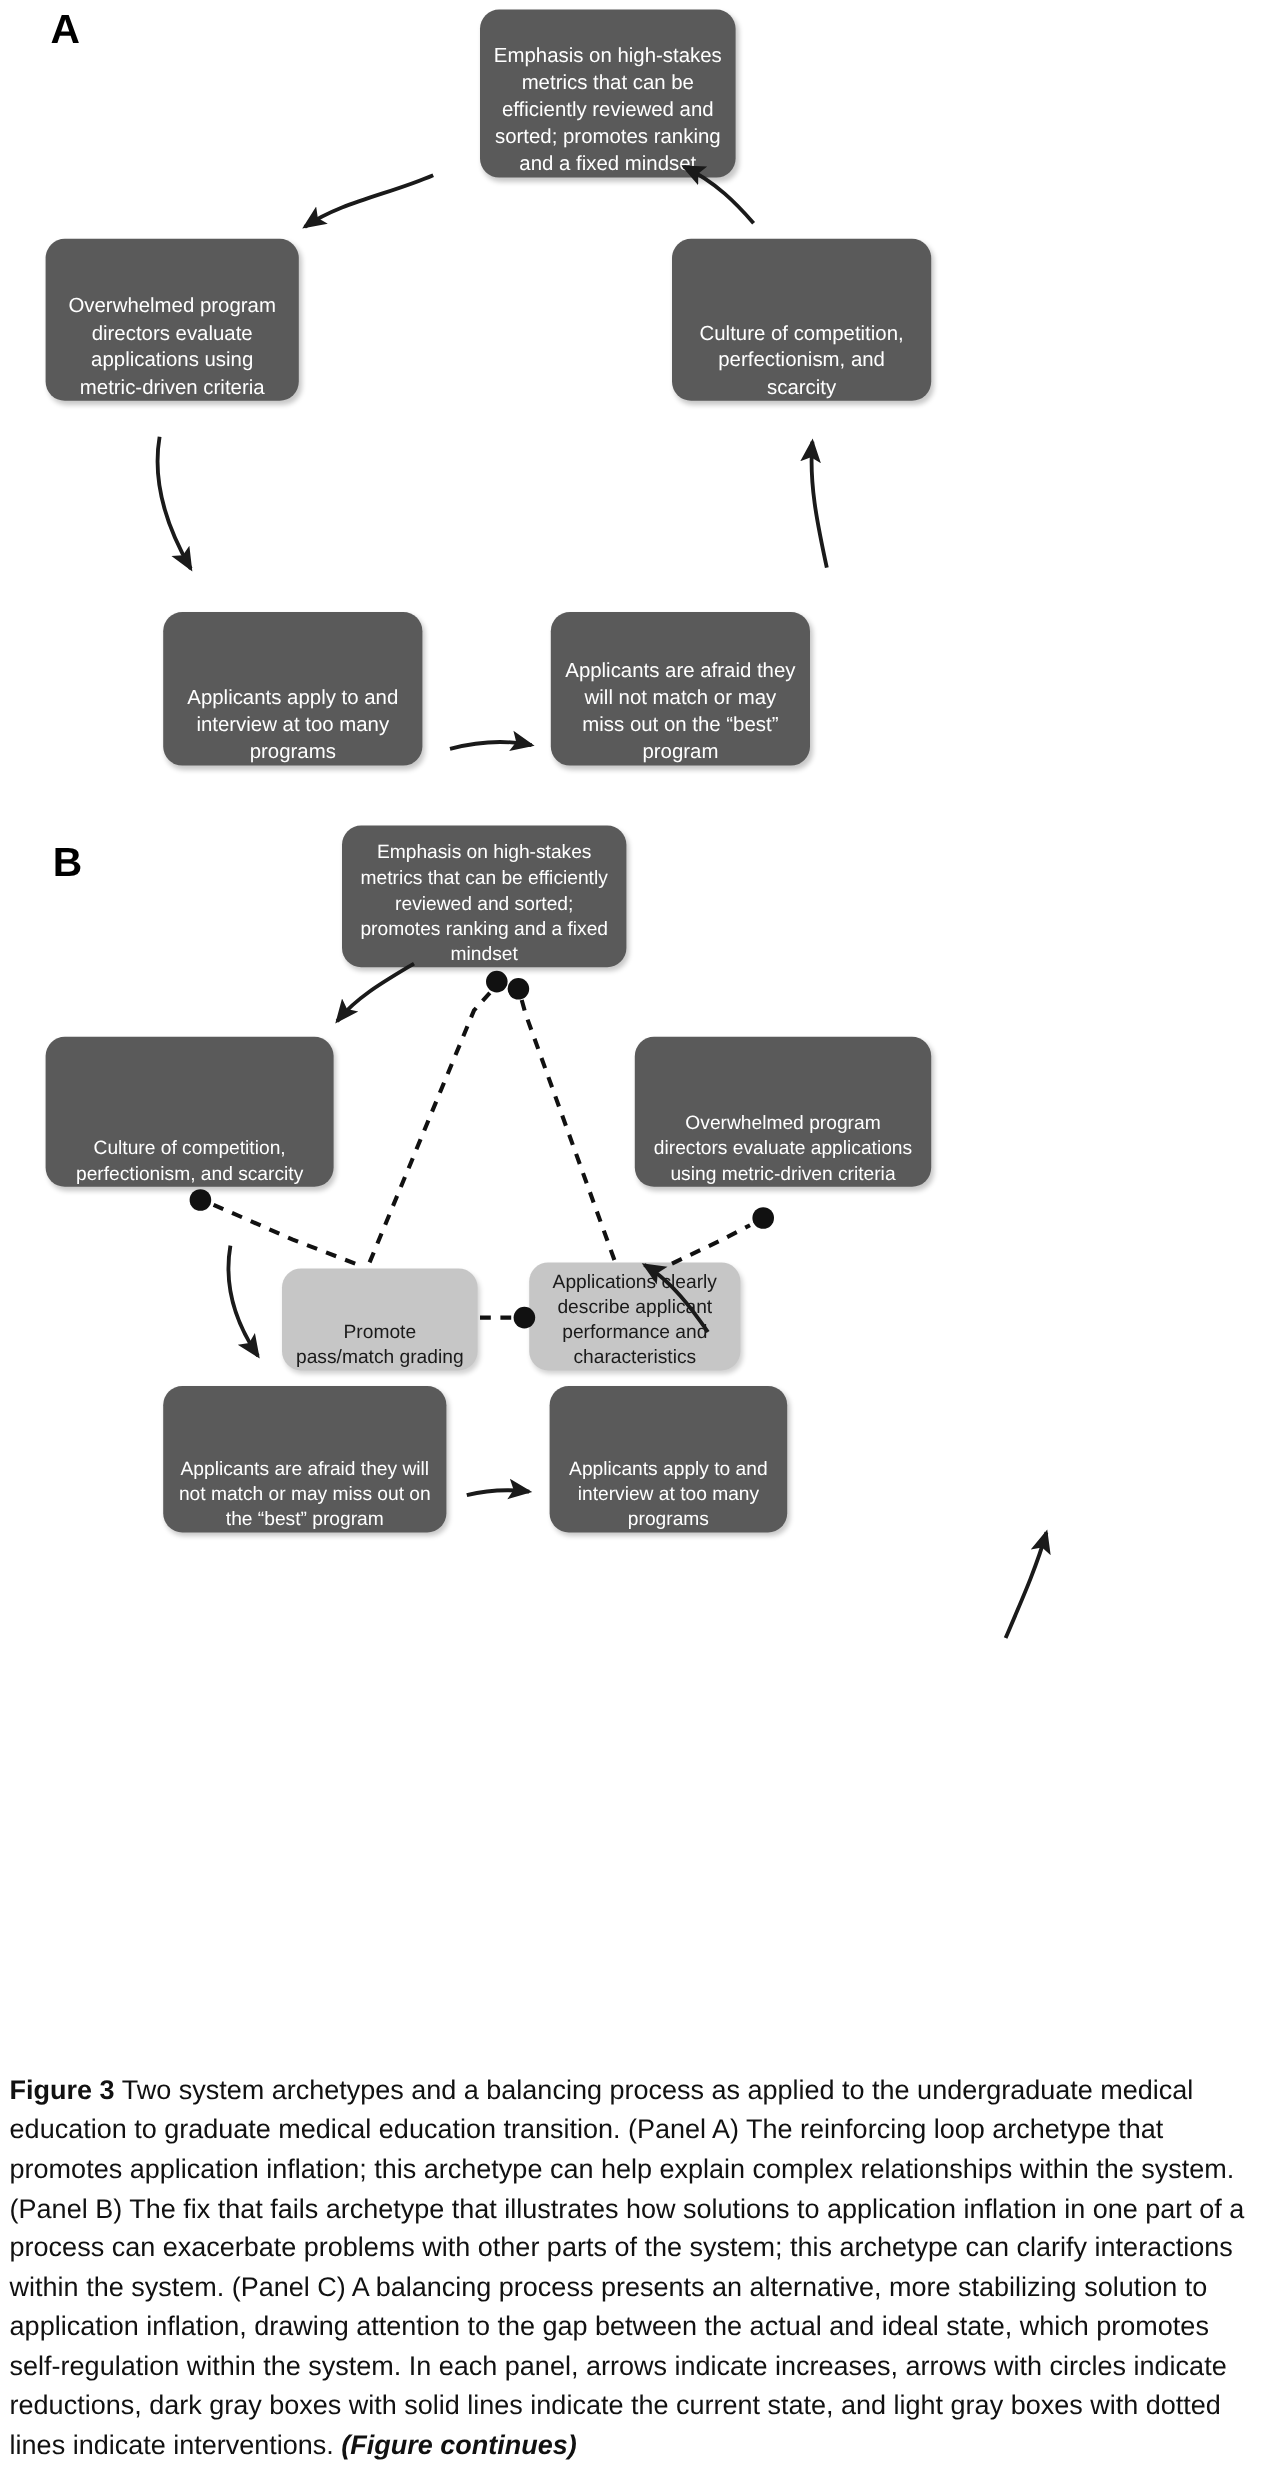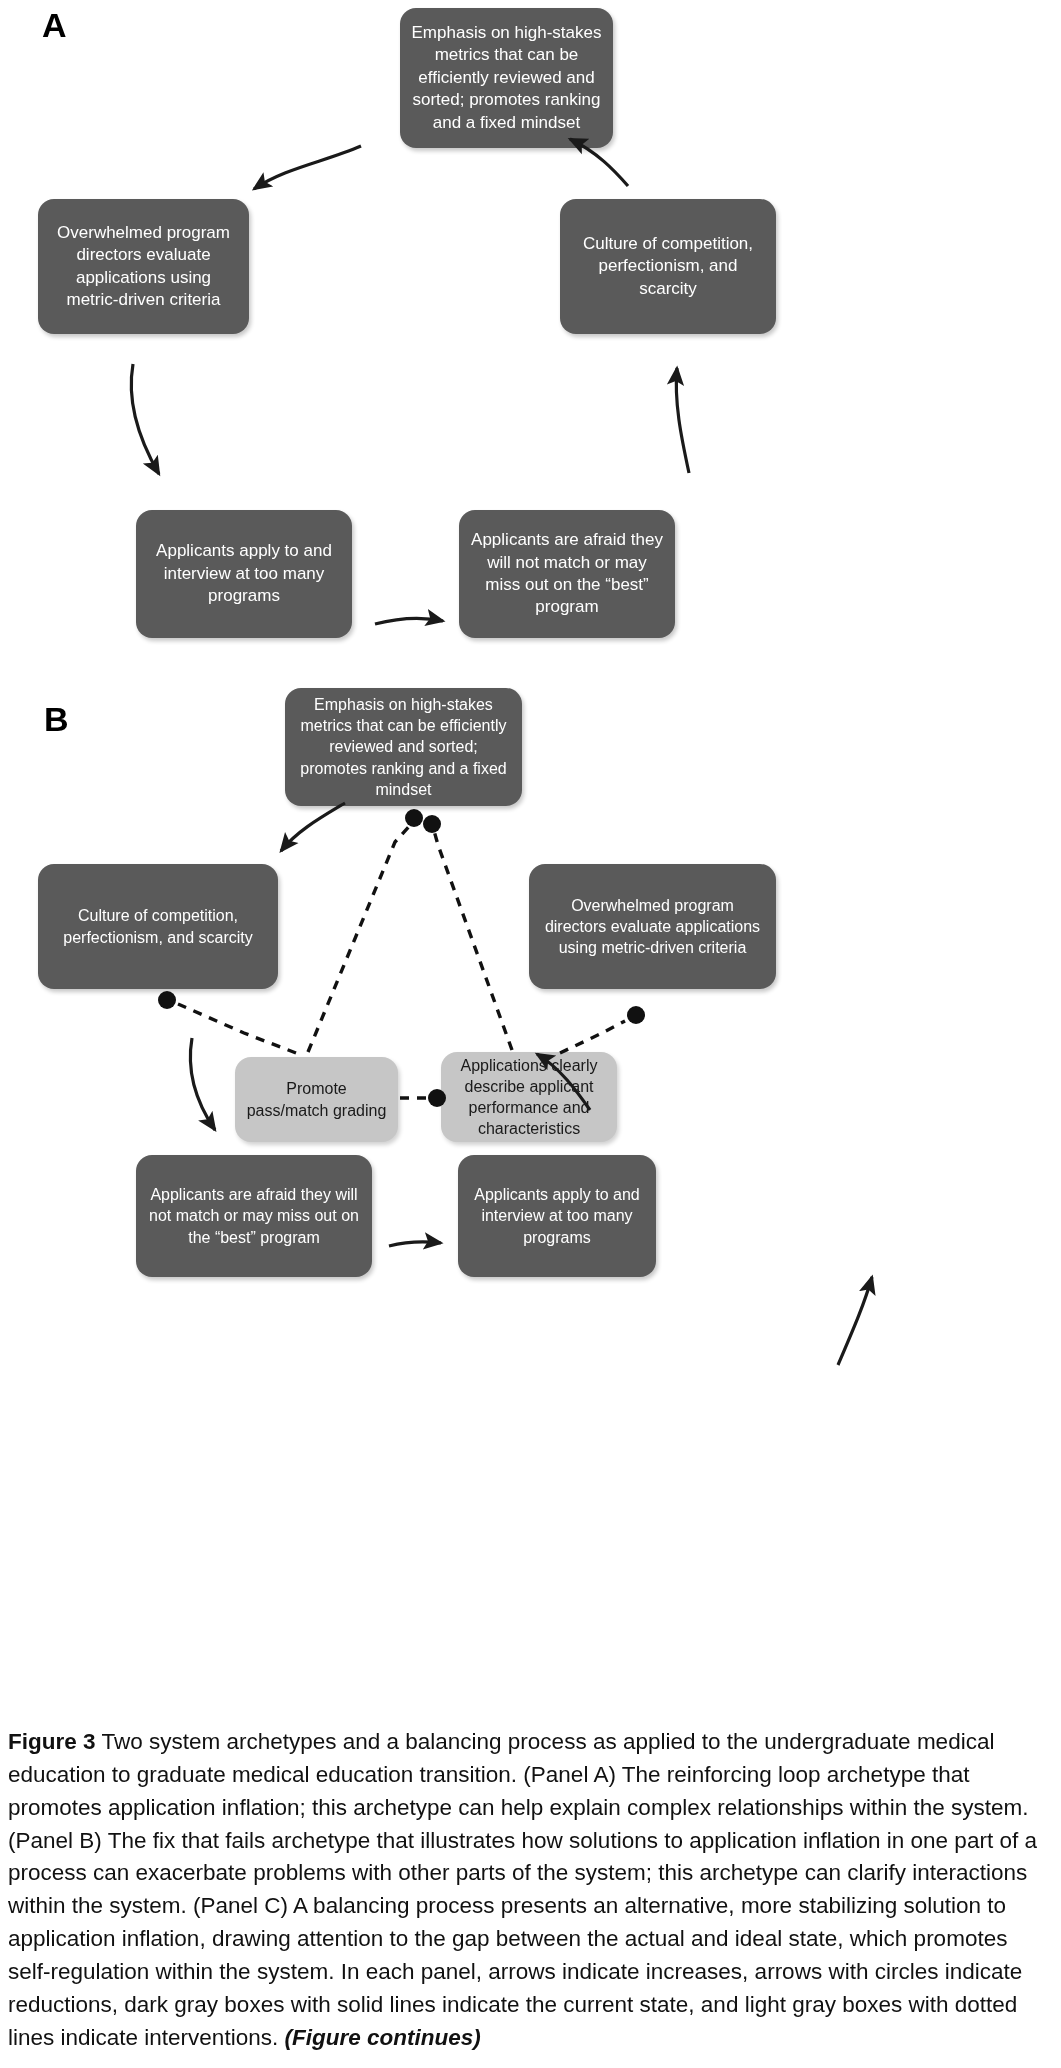--- a/index.html
+++ b/index.html
@@ -22,21 +22,21 @@
     font-family: "Liberation Sans", sans-serif;
     font-weight: bold;
     font-size: 34px;
     color: #000000;
     line-height: 1;
   }
   .node {
     position: absolute;
     box-sizing: border-box;
     display: flex;
-    align-items: center;
+    align-items: flex-end;
     justify-content: center;
     text-align: center;
     border-radius: 16px;
     font-family: "Liberation Sans", sans-serif;
     padding: 0 10px;
     line-height: 1.32;
   }
   .node.dark {
     background: #5a5a5a;
     color: #ffffff;

